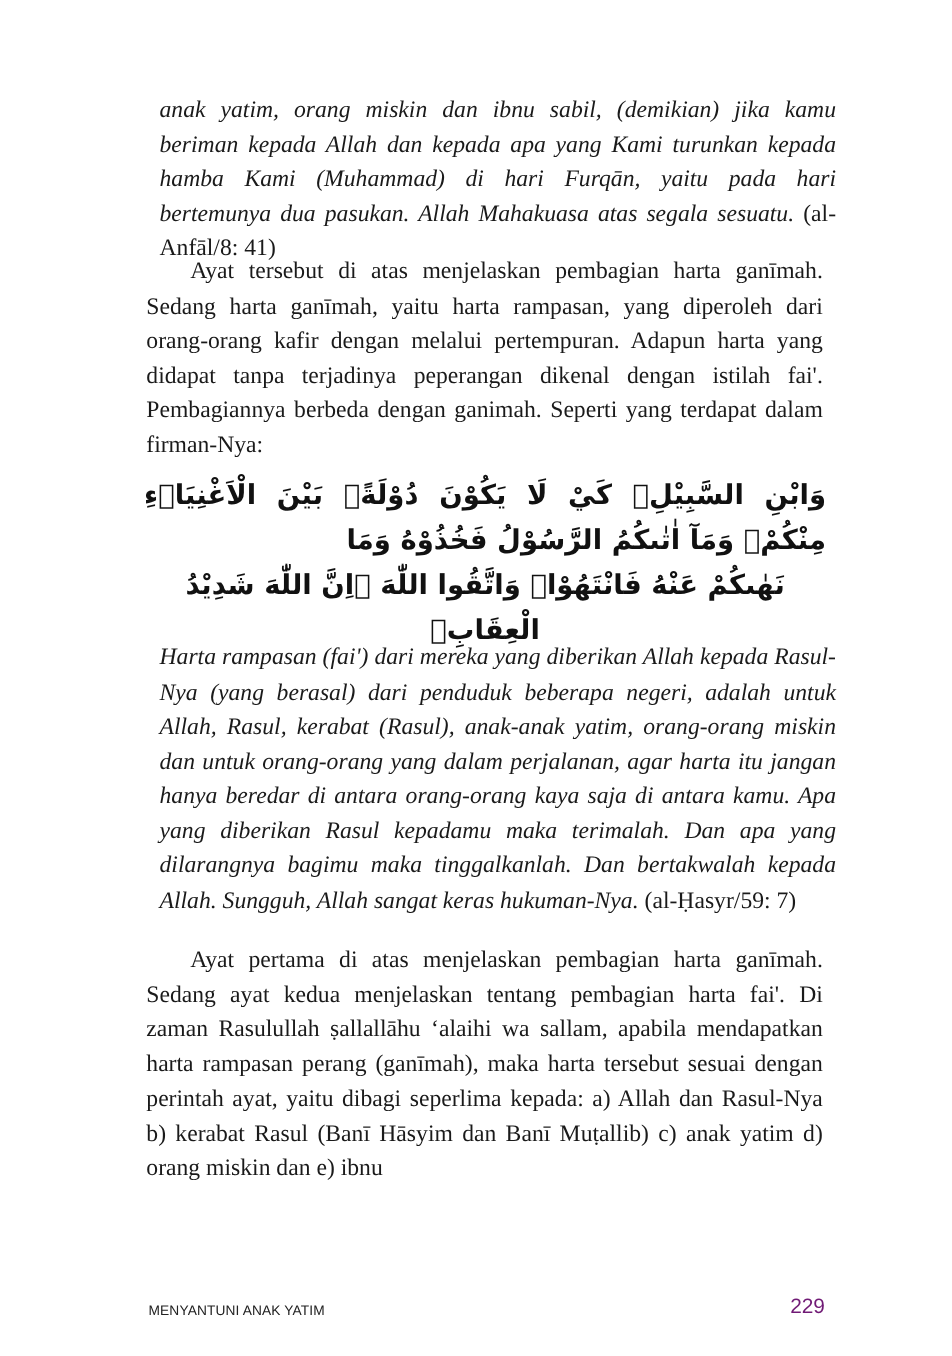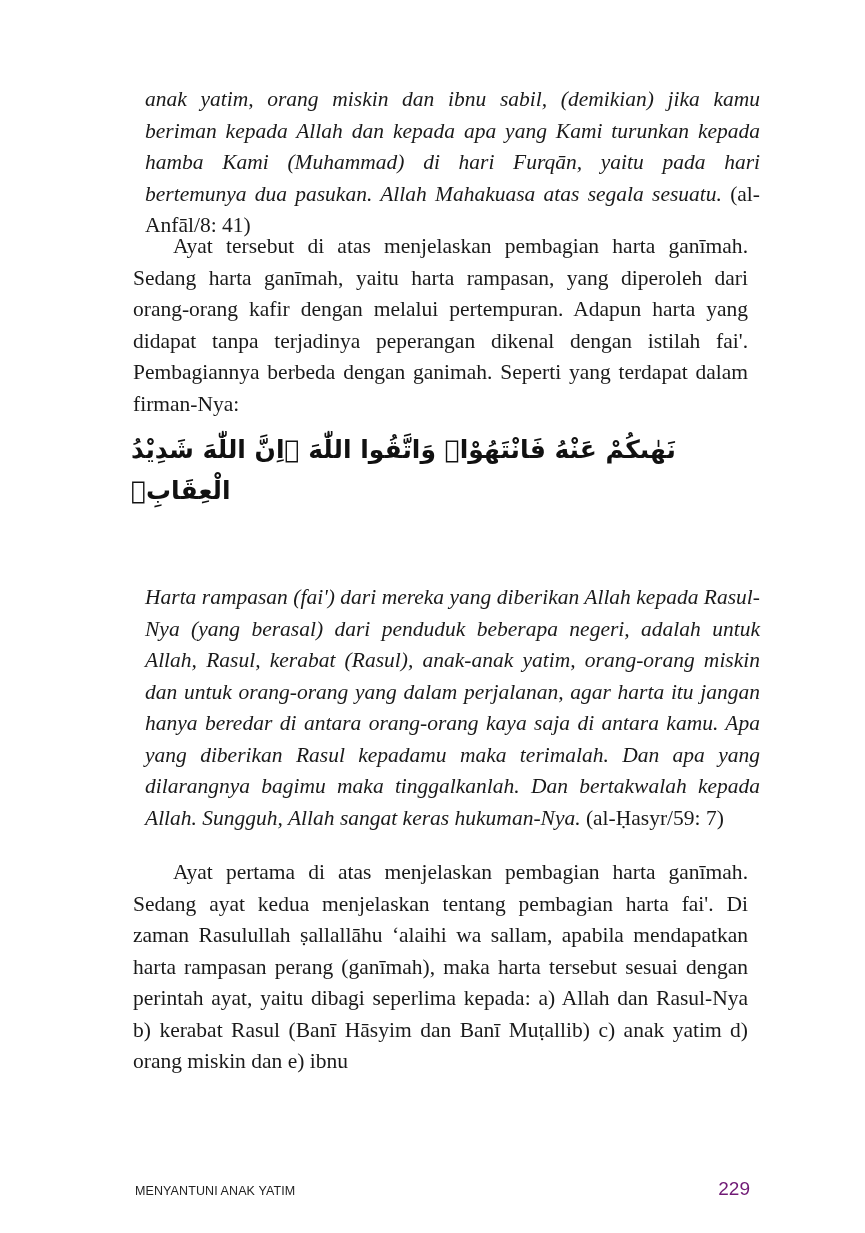--- a/index.html
+++ b/index.html
@@ -46,21 +46,21 @@
       width: 620px;
       direction: rtl;
       text-align: justify;
       font-family: "DejaVu Sans", sans-serif;
       font-size: 25px;
       line-height: 41px;
       color: #111;
       font-weight: bold;
     }
     .arabic .last {
-      text-align: left;
+      text-align: center;
     }
     .p3 { position: absolute; top: 498px; left: 0; width: 615px; }
     .p4 { position: absolute; top: 773px; left: 0; width: 615px; }
     .it { }
     .footer {
       position: absolute;
       left: 133px;
       top: 1134px;
       width: 615px;
       height: 30px;
@@ -86,20 +86,21 @@
 </head>
 <body>
 
 <div class="page">
 
   <p class="para quote p1"><span>anak yatim, orang miskin dan ibnu sabil, (demikian) jika kamu beriman kepada Allah dan kepada apa yang Kami turunkan kepada hamba Kami (Muhammad) di hari Furqān, yaitu pada hari bertemunya dua pasukan. Allah Mahakuasa atas segala sesuatu.</span> <span class="ref">(al-Anfāl/8: 41)</span></p>
 
   <p class="para indent p2"><span>Ayat tersebut di atas menjelaskan pembagian harta </span><span class="it">ganīmah</span><span>. Sedang harta </span><span class="it">ganīmah</span><span>, yaitu harta rampasan, yang diperoleh dari orang-orang kafir dengan melalui pertempuran. Adapun harta yang didapat tanpa terjadinya peperangan dikenal dengan istilah </span><span class="it">fai'</span><span>. Pembagiannya berbeda dengan ganimah. Seperti yang terdapat dalam firman-Nya:</span></p>
 
   <div class="arabic">
+    <div>وَابْنِ السَّبِيْلِۙ كَيْ لَا يَكُوْنَ دُوْلَةًۢ بَيْنَ الْاَغْنِيَاۤءِ مِنْكُمْۗ وَمَآ اٰتٰىكُمُ الرَّسُوْلُ فَخُذُوْهُ وَمَا</div>
     <div class="last">نَهٰىكُمْ عَنْهُ فَانْتَهُوْاۚ وَاتَّقُوا اللّٰهَ ۗاِنَّ اللّٰهَ شَدِيْدُ الْعِقَابِۘ</div>
   </div>
 
   <p class="para quote p3"><span>Harta rampasan (fai') dari mereka yang diberikan Allah kepada Rasul-Nya (yang berasal) dari penduduk beberapa negeri, adalah untuk Allah, Rasul, kerabat (Rasul), anak-anak yatim, orang-orang miskin dan untuk orang-orang yang dalam perjalanan, agar harta itu jangan hanya beredar di antara orang-orang kaya saja di antara kamu. Apa yang diberikan Rasul kepadamu maka terimalah. Dan apa yang dilarangnya bagimu maka tinggalkanlah. Dan bertakwalah kepada Allah. Sungguh, Allah sangat keras hukuman-Nya.</span> <span class="ref">(al-Ḥasyr/59: 7)</span></p>
 
   <p class="para indent p4"><span>Ayat pertama di atas menjelaskan pembagian harta </span><span class="it">ganīmah</span><span>. Sedang ayat kedua menjelaskan tentang pembagian harta </span><span class="it">fai'</span><span>. Di zaman Rasulullah </span><span class="it">ṣallallāhu ‘alaihi wa sallam</span><span>, apabila mendapatkan harta rampasan perang (</span><span class="it">ganīmah</span><span>), maka harta tersebut sesuai dengan perintah ayat, yaitu dibagi seperlima kepada: a) Allah dan Rasul-Nya b) kerabat Rasul (Banī Hāsyim dan Banī Muṭallib) c) anak yatim d) orang miskin dan e) ibnu</span></p>
 
 </div>
 
 <div class="footer">

